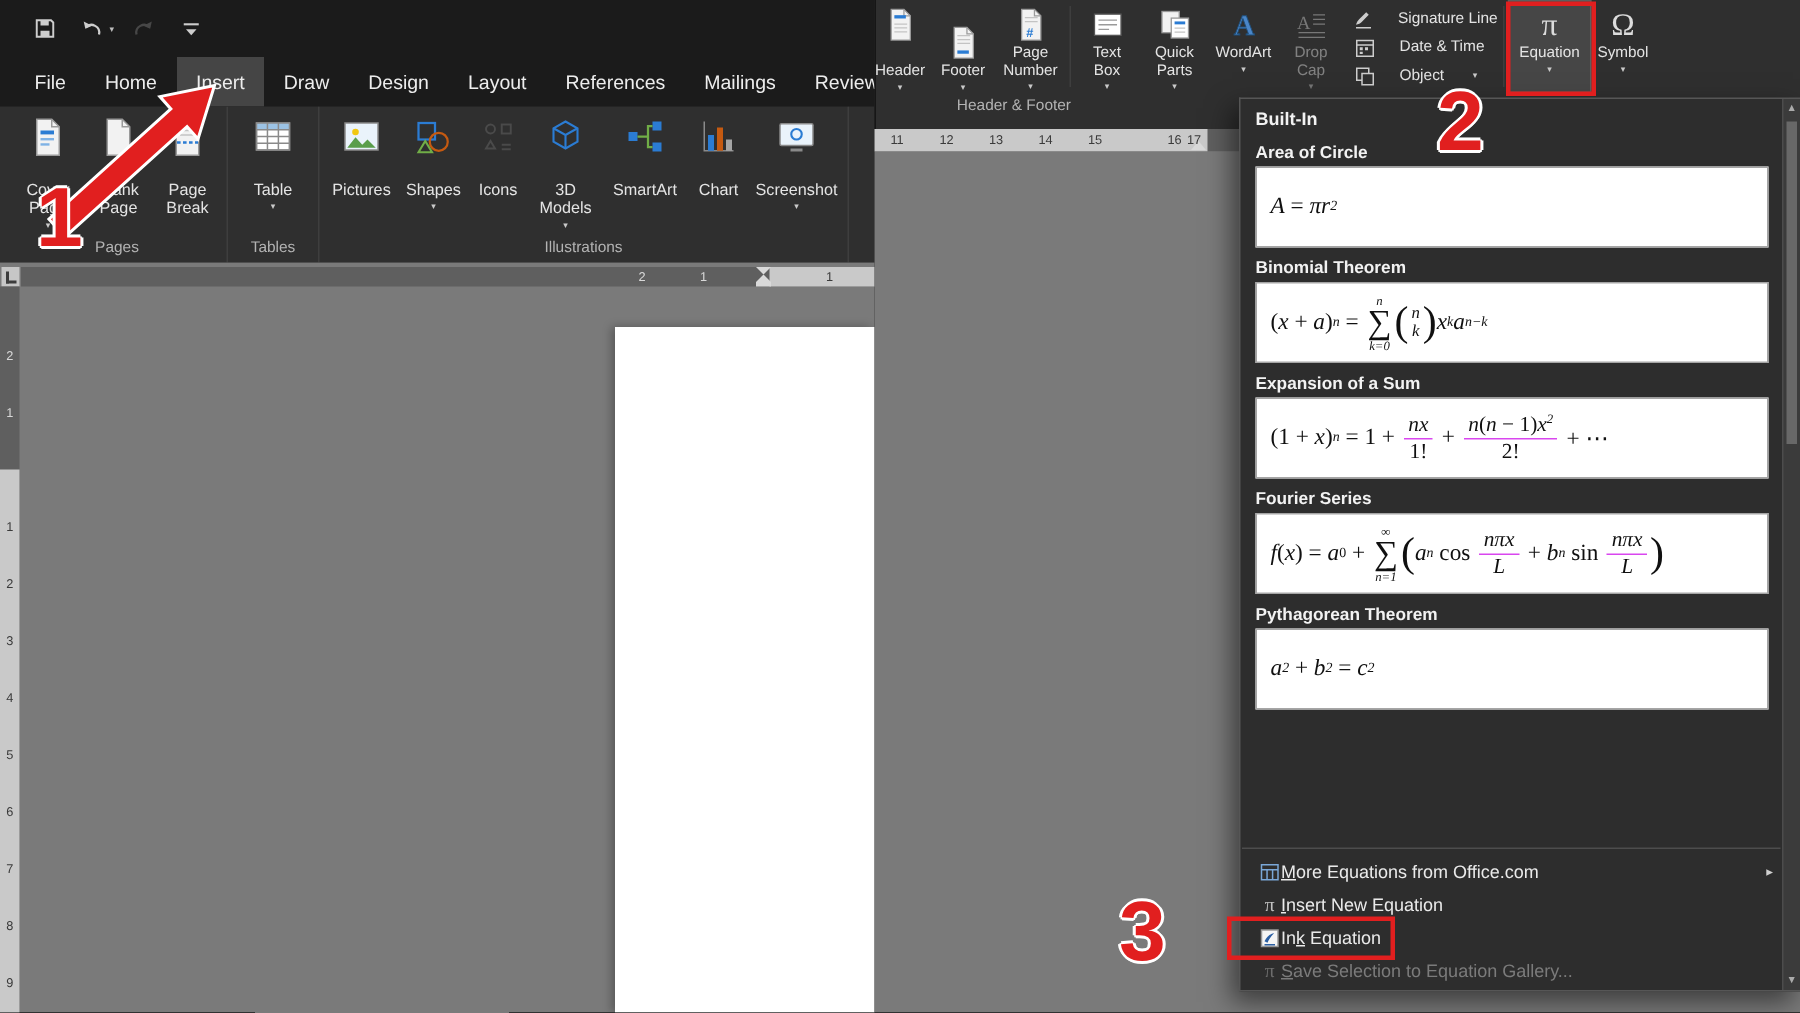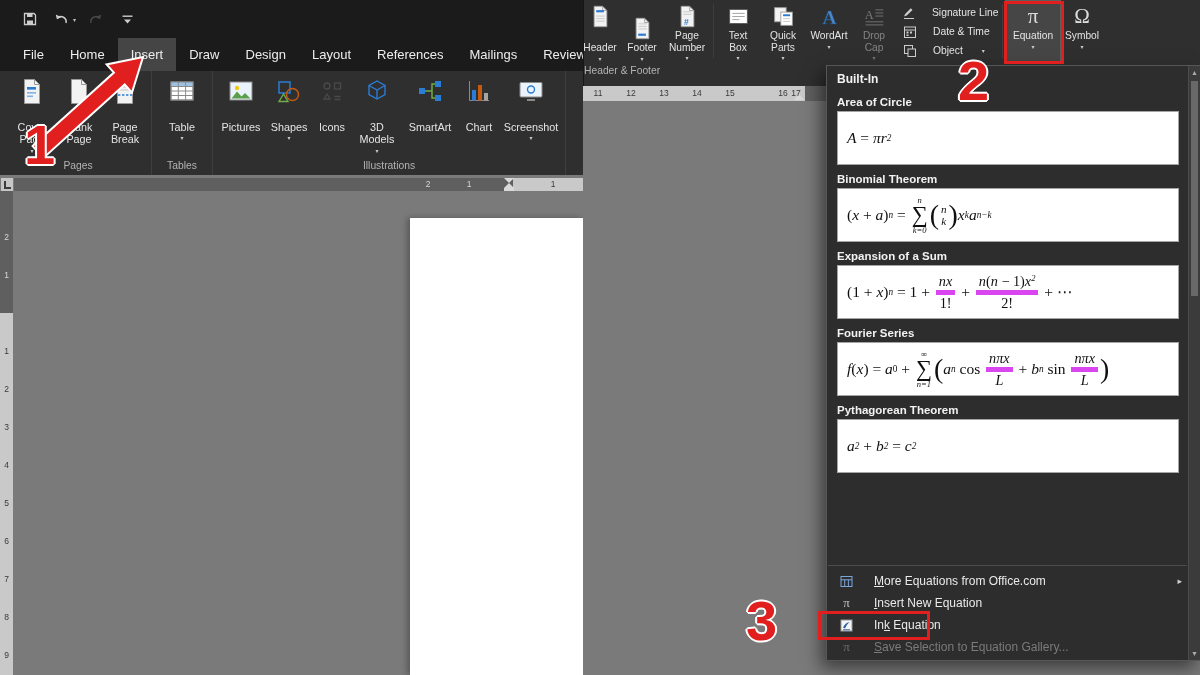--- a/index.html
+++ b/index.html
@@ -65,21 +65,21 @@
   #ribbon2wrap{ position:absolute; left:0; top:0; right:0; height:86px; background:#2f2f2f;
     border-left:1px solid #161616; }
   #ribbon2{ position:absolute; left:0; top:0; right:0; height:62px; display:flex; overflow:hidden; }
   #ribbon2 .rbtn{ padding-top:3px; }
   #ribbon2 .bicon{ height:26px; }
   #ribbon2 .bicon svg{ width:23px; height:23px; }
   #ribbon2 .blabel{ font-size:10.2px; margin-top:1px; }
   #ribbon2 .rbtn:first-child{ margin-left:-5px;justify-content:space-between; }
   .vsep{ width:1px; background:#3e3e3e; margin:4px 2px; }
   #glabelrow{ position:absolute; left:0; top:62px; right:0; height:22px; }
-  #glabelrow span{ position:absolute; left:0; top:0; width:130px; text-align:left;
+  #glabelrow span{ position:absolute; left:0; top:0; width:130px; text-align:right;
     font-size:10.3px; color:#b3b3b3; line-height:18px; }
   .small-stack{ display:flex; flex-direction:column; width:104px; padding:3px 2px 0 6px; }
   .small-btn{ display:flex; align-items:center; height:19px; gap:16px; }
   .sicon{ width:15px; display:inline-flex; justify-content:center; }
   .slabel{ font-size:10.3px; color:#e4e4e4; white-space:nowrap; }
   #rule2{ position:absolute; left:0; top:86px; width:243px; height:15px; background:#c9c9c9; }
   #rule2 .dkend{ position:absolute; right:0; top:0; bottom:0; width:21px; background:#5f5f5f; }
   #rule2 .rn{ top:2px; }
   #ri-marker{ position:absolute; left:211px; bottom:1px; width:0; height:0;
     border-left:5px solid transparent; border-right:5px solid transparent; border-bottom:6px solid #d9d9d9; }
@@ -93,30 +93,30 @@
   .eqbox{ margin:0 10px 3px 10px; width:342px; background:#fff; border:1px solid #a5a5a5;
     min-height:54px; display:flex; align-items:center; padding:5px 9px;
     font-family:"Liberation Serif","DejaVu Serif",serif; font-size:15.5px; color:#101010; }
   .eqbox span{ white-space:pre; }
   .it{ font-style:italic; }
   .sup{ font-size:.6em; vertical-align:.6em; }
   .sub{ font-size:.6em; vertical-align:-.25em; }
   .big{ font-size:1.8em; font-weight:300; line-height:1; }
   .frac{ display:inline-flex; flex-direction:column; text-align:center; vertical-align:middle;
     margin:0 2px; font-size:.92em; line-height:1.15; }
-  .fn{ border-bottom:5px solid #d946ef; padding:0 3px; } .fd{ padding:0 3px; }
+  .fn{ border-bottom:1px solid #d946ef; padding:0 3px; } .fd{ padding:0 3px; }
   .stack{ display:inline-flex; flex-direction:column; align-items:center; vertical-align:middle;
     margin:0 2px; line-height:1; }
   .stack.sum .st,.stack.sum .sb{ font-size:.55em; font-style:italic; }
   .stack.sum .sm{ font-size:1.45em; line-height:.95; }
   .stack.binom{ font-style:italic; font-size:.72em; line-height:1.1; }
   #dd-sep{ position:absolute; left:1px; right:13px; bottom:94px; height:1px; background:#4d4d4d; }
   #dd-items{ position:absolute; left:0; right:12px; bottom:2px; }
   .dd-item{ display:flex; align-items:center; height:22px; padding:0 6px 0 12px; font-size:12px;
-    color:#eaeaea; gap:20px; }
+    color:#eaeaea; gap:0; }
   .dd-item.disabled{ color:#7b7b7b; }
   .dicon{ width:15px; display:inline-flex; justify-content:center; }
   .dicon.pi{ font-family:"Liberation Serif","DejaVu Serif",serif; font-size:13px; color:#c2c2c2; }
   .dd-item.disabled .dicon.pi{ color:#6d6d6d; }
   .dd-item u{ text-underline-offset:1px; }
   .subarrow{ margin-left:auto; font-size:9px; color:#cfcfcf; }
   #scrollbar{ position:absolute; right:0; top:0; bottom:0; width:12px; background:#3b3b3b;
     border-left:1px solid #4c4c4c; }
   .sb-arrow{ position:absolute; left:0; right:0; height:13px; text-align:center; font-size:7px;
     line-height:13px; color:#ababab; }

